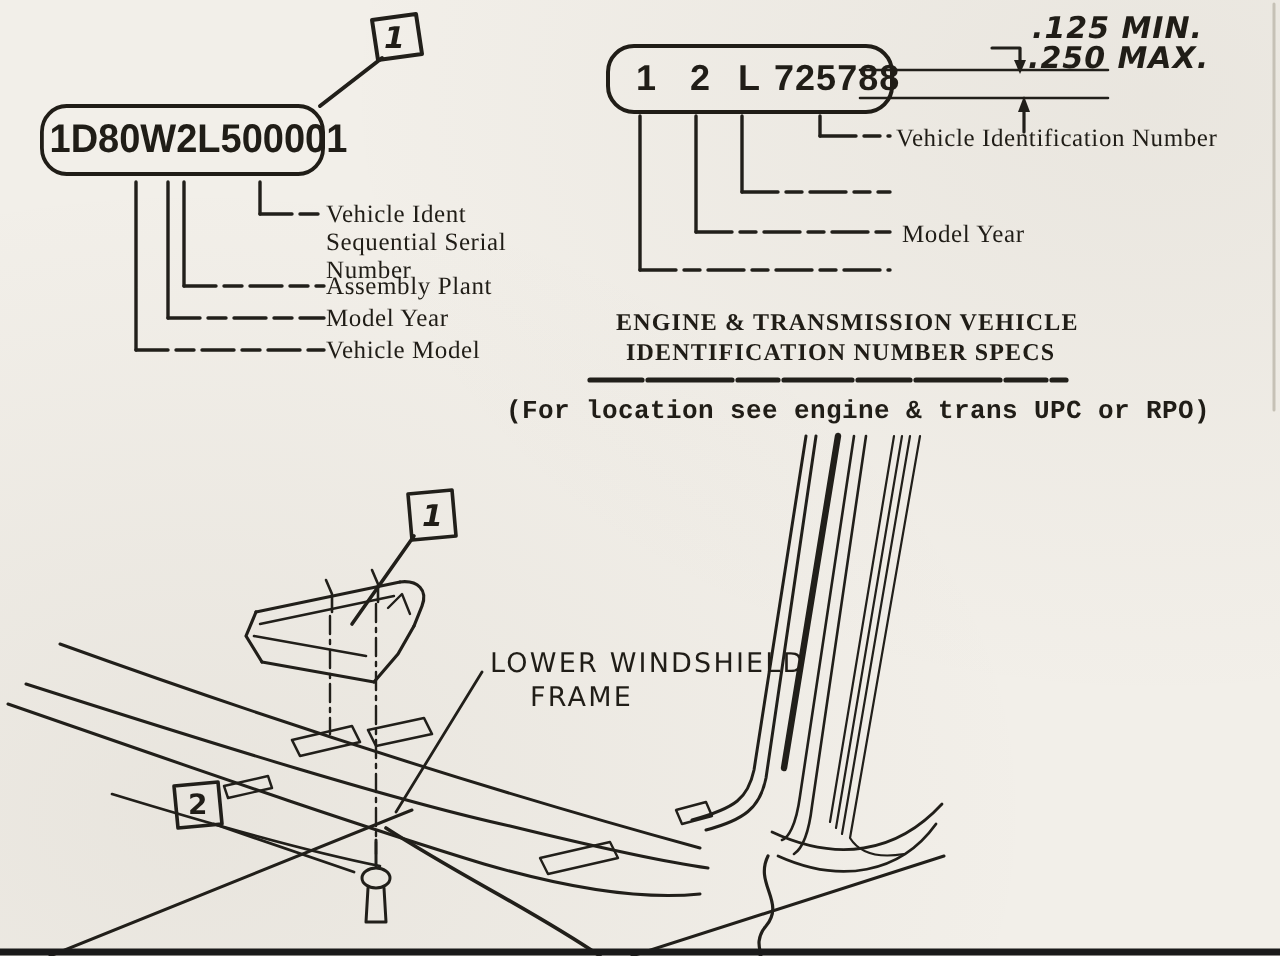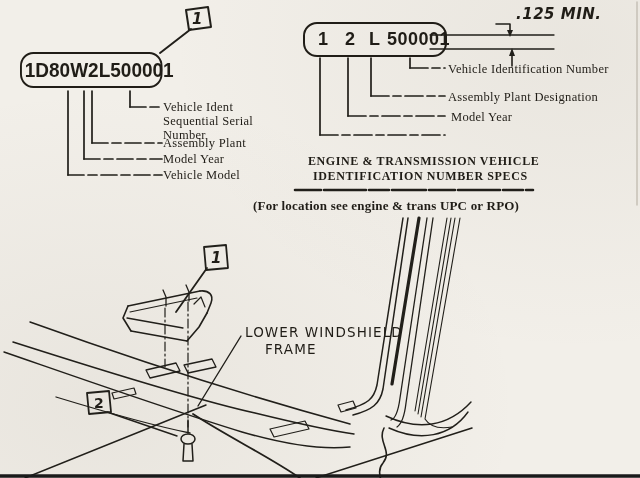--- a/index.html
+++ b/index.html
@@ -9,21 +9,21 @@
       radial-gradient(ellipse at 15% 85%, rgba(120,110,90,.08), transparent 55%),
       radial-gradient(ellipse at 90% 10%, rgba(120,110,90,.07), transparent 50%),
       var(--bg,#f2efe9);
     font-family:"Liberation Serif", serif;color:var(--ink,#1f1d18);
   }
   .abs{position:absolute;white-space:nowrap;}
   svg.art{position:absolute;left:0;top:0;pointer-events:none;}
   
   .lbl{font-family:"Liberation Serif",serif;font-weight:400;font-size:12.5px;letter-spacing:.3px;color:var(--ink,#1f1d18);}
   .head{font-family:"Liberation Serif",serif;font-weight:700;font-size:12px;letter-spacing:.6px;}
-  .note{font-family:Liberation Serif, serif;font-weight:700;font-size:13px;letter-spacing:.2px;}
+  .note{font-family:Liberation Mono, monospace;font-weight:700;font-size:13px;letter-spacing:.2px;}
   
   .vinbox{border:2.5px solid var(--ink,#1f1d18);border-radius:14px;background:transparent;}
   .vin-left{left:20px;top:52px;width:143px;height:32px;line-height:32px;
     font-family:"Liberation Sans",sans-serif;font-weight:700;font-size:20px;
     padding-left:3px;transform:scaleX(.95);transform-origin:left center;}
   .vin-right{left:303px;top:22px;width:140px;height:31px;display:flex;align-items:center;
     font-family:"Liberation Sans",sans-serif;font-weight:700;font-size:18px;}
   .vin-right span{display:inline-block;}
   
   .hand{font-family:"DejaVu Sans",sans-serif;font-style:italic;font-weight:700;font-size:15px;letter-spacing:.5px;}
@@ -125,25 +125,25 @@
   <div class="abs lbl" style="left:163px;top:114px;">Sequential Serial</div>
   <div class="abs lbl" style="left:163px;top:128px;">Number</div>
   <div class="abs lbl" style="left:163px;top:136px;">Assembly Plant</div>
   <div class="abs lbl" style="left:163px;top:152px;">Model Year</div>
   <div class="abs lbl" style="left:163px;top:168px;">Vehicle Model</div>
 
   <div class="abs vinbox vin-right">
     <span style="margin-left:13px">1</span>
     <span style="margin-left:17px">2</span>
     <span style="margin-left:14px">L</span>
-    <span style="margin-left:7px;letter-spacing:.5px">500001</span>
+    <span style="margin-left:7px;letter-spacing:.5px">725788</span>
   </div>
   <div class="abs hand" style="left:516px;top:5px;">.125 MIN.</div>
+  <div class="abs hand" style="left:514px;top:20px;">.250 MAX.</div>
   <div class="abs lbl" style="left:448px;top:62px;">Vehicle Identification Number</div>
-  <div class="abs lbl" style="left:448px;top:90px;">Assembly Plant Designation</div>
   <div class="abs lbl" style="left:451px;top:110px;">Model Year</div>
 
   <div class="abs head" style="left:308px;top:154px;">ENGINE &amp; TRANSMISSION VEHICLE</div>
   <div class="abs head" style="left:313px;top:169px;">IDENTIFICATION NUMBER SPECS</div>
   <div class="abs note" style="left:253px;top:198px;">(For location see engine &amp; trans UPC or RPO)</div>
 
   <div class="abs co" style="left:211px;top:249px;">1</div>
   <div class="abs co2" style="left:94px;top:395px;">2</div>
   <div class="abs hand2" style="left:245px;top:324px;">LOWER WINDSHIELD</div>
   <div class="abs hand2" style="left:249px;top:341px;margin-left:16px;">FRAME</div>

